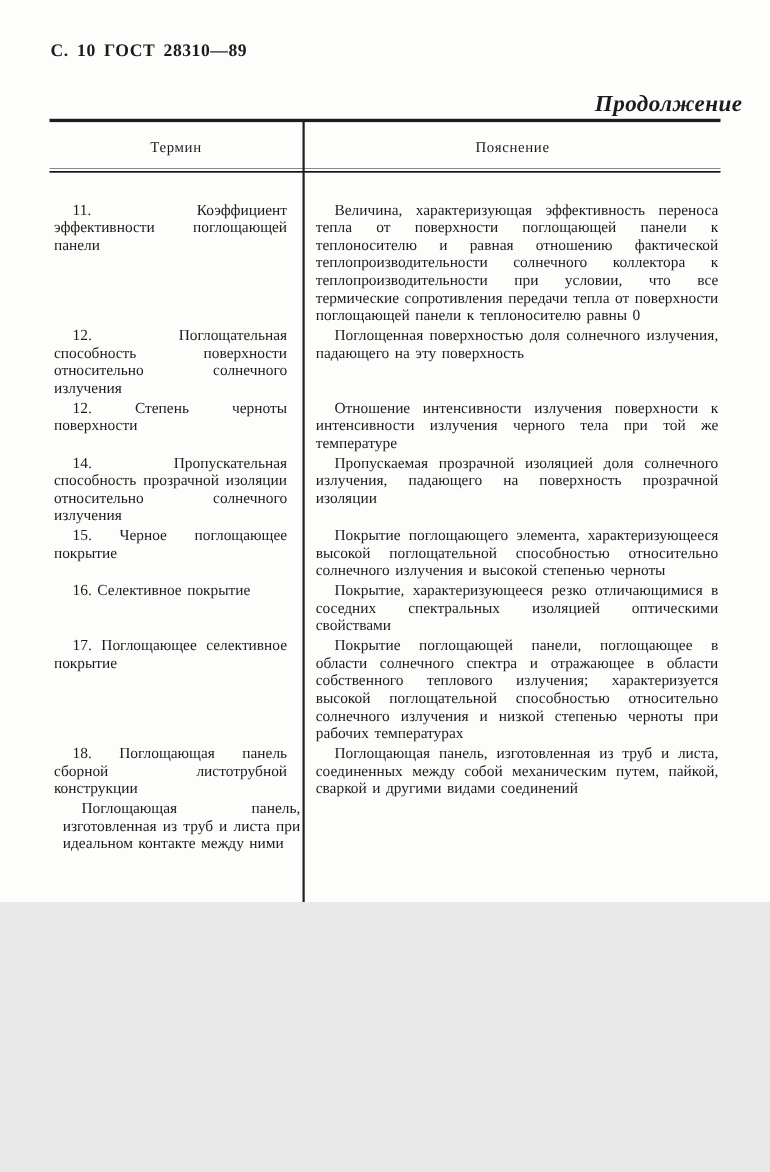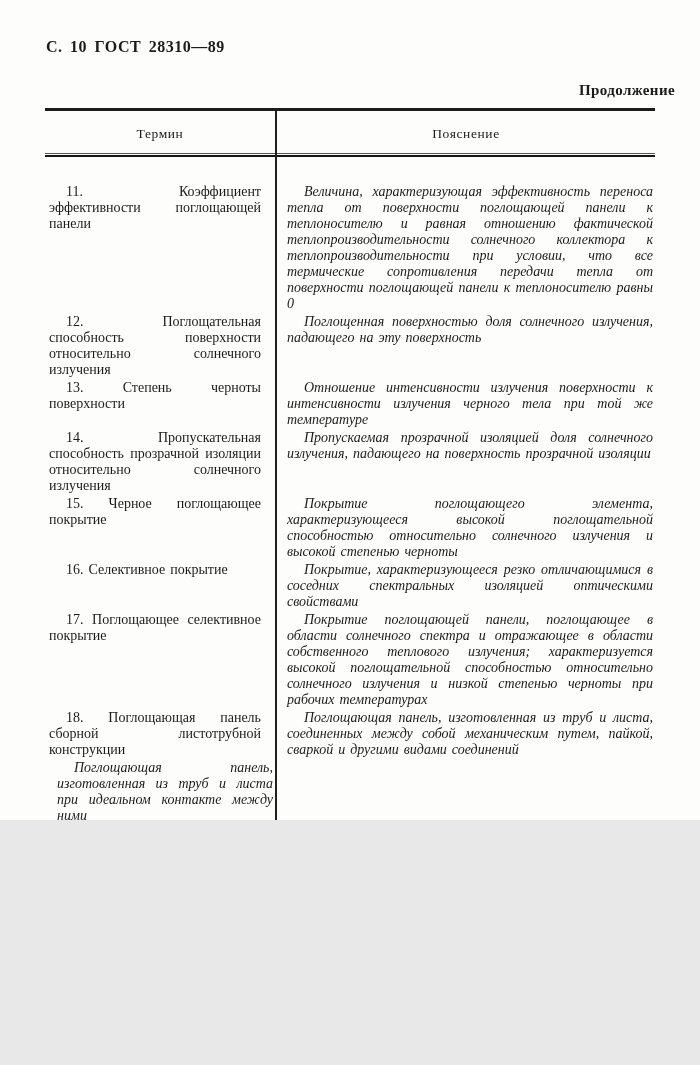--- a/index.html
+++ b/index.html
@@ -25,21 +25,22 @@
     font-size: 16px;
     font-weight: bold;
     letter-spacing: 0.5px;
     word-spacing: 3px;
     white-space: nowrap;
   }
   .continuation {
     position: absolute;
     right: 45px;
     top: 82px;
-    font-size: 15px;
+    font-size: 21px;
+    font-style: italic;
     font-weight: bold;
     letter-spacing: 0.4px;
   }
   .rule {
     position: absolute;
     left: 45px;
     width: 610px;
     background: #1c1c1c;
   }
   .rule-top {
@@ -88,21 +89,20 @@
   .cell {
     text-align: justify;
     text-indent: 17px;
     word-spacing: 1.5px;
   }
   .cell.term {
     padding: 0 14px 0 4px;
   }
   .cell.expl {
     padding: 0 2px 0 12px;
-    font-style: italic;
   }
 </style>
 </head>
 <body>
 
 <div class="page" style="--ink: #1b1b1b; --paper: #fdfdfc;">
 
   <div class="page-header">С. 10 ГОСТ 28310—89</div>
 
   <div class="continuation">Продолжение</div>
@@ -115,21 +115,21 @@
 
   <div class="rule rule-header-bottom"></div>
 
   <div class="v-divider"></div>
 
   <div class="table-body">
       <div class="cell term">11. Коэффициент эффективности поглощающей панели</div>
       <div class="cell expl">Величина, характеризующая эффективность переноса тепла от поверхности поглощающей панели к теплоносителю и равная отношению фактической теплопроизводительности солнечного коллектора к теплопроизводительности при условии, что все термические сопротивления передачи тепла от поверхности поглощающей панели к теплоносителю равны 0</div>
       <div class="cell term">12. Поглощательная способность поверхности относительно солнечного излучения</div>
       <div class="cell expl">Поглощенная поверхностью доля солнечного излучения, падающего на эту поверхность</div>
-      <div class="cell term">13. Степень черноты поверхности</div>
+      <div class="cell term">12. Степень черноты поверхности</div>
       <div class="cell expl">Отношение интенсивности излучения поверхности к интенсивности излучения черного тела при той же температуре</div>
       <div class="cell term">14. Пропускательная способность прозрачной изоляции относительно солнечного излучения</div>
       <div class="cell expl">Пропускаемая прозрачной изоляцией доля солнечного излучения, падающего на поверхность прозрачной изоляции</div>
       <div class="cell term">15. Черное поглощающее покрытие</div>
       <div class="cell expl">Покрытие поглощающего элемента, характеризующееся высокой поглощательной способностью относительно солнечного излучения и высокой степенью черноты</div>
       <div class="cell term">16. Селективное покрытие</div>
       <div class="cell expl">Покрытие, характеризующееся резко отличающимися в соседних спектральных изоляцией оптическими свойствами</div>
       <div class="cell term">17. Поглощающее селективное покрытие</div>
       <div class="cell expl">Покрытие поглощающей панели, поглощающее в области солнечного спектра и отражающее в области собственного теплового излучения; характеризуется высокой поглощательной способностью относительно солнечного излучения и низкой степенью черноты при рабочих температурах</div>
       <div class="cell term">18. Поглощающая панель сборной листотрубной конструкции</div>

